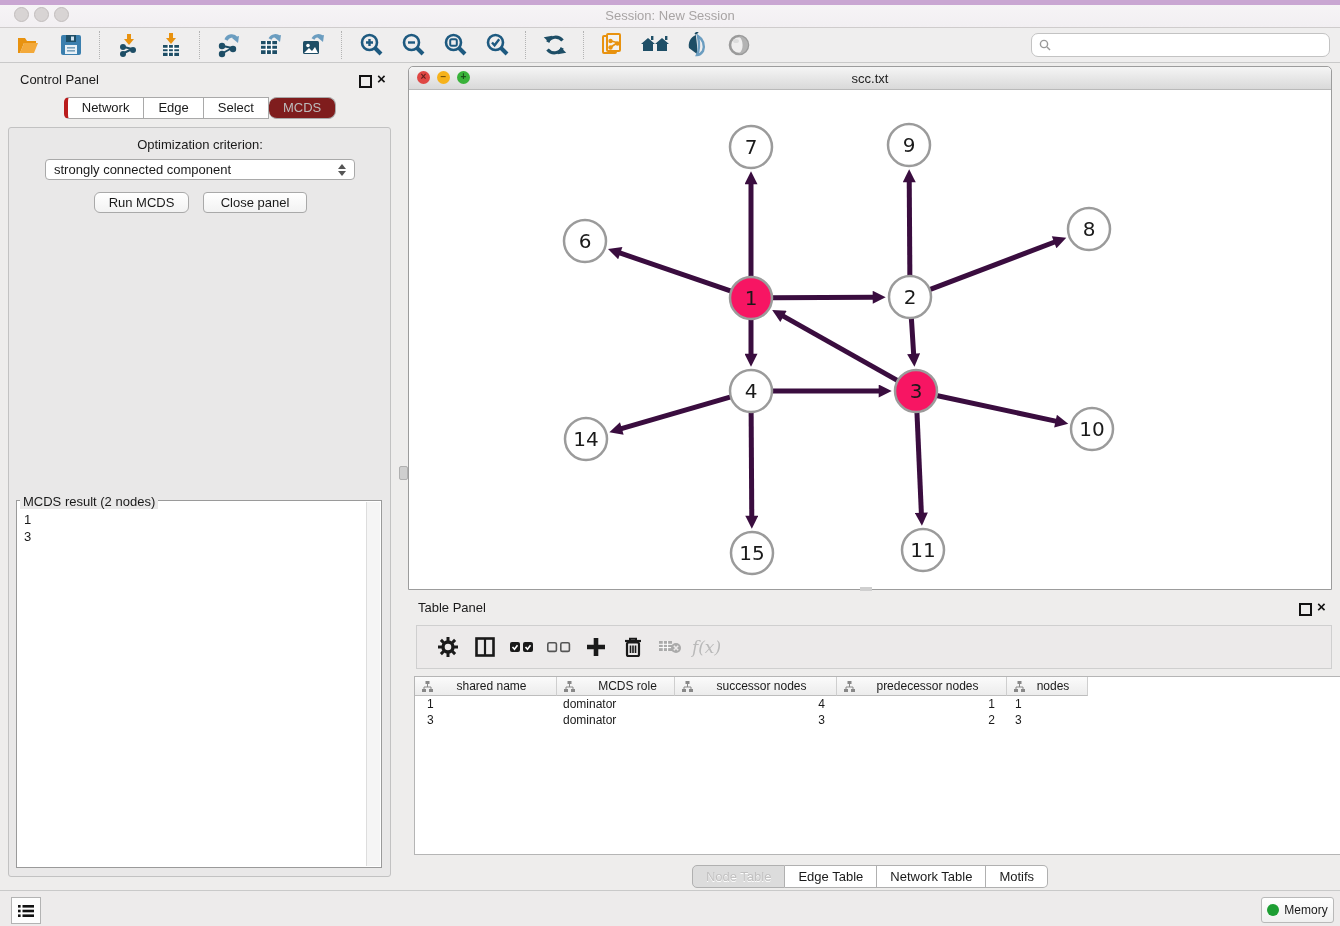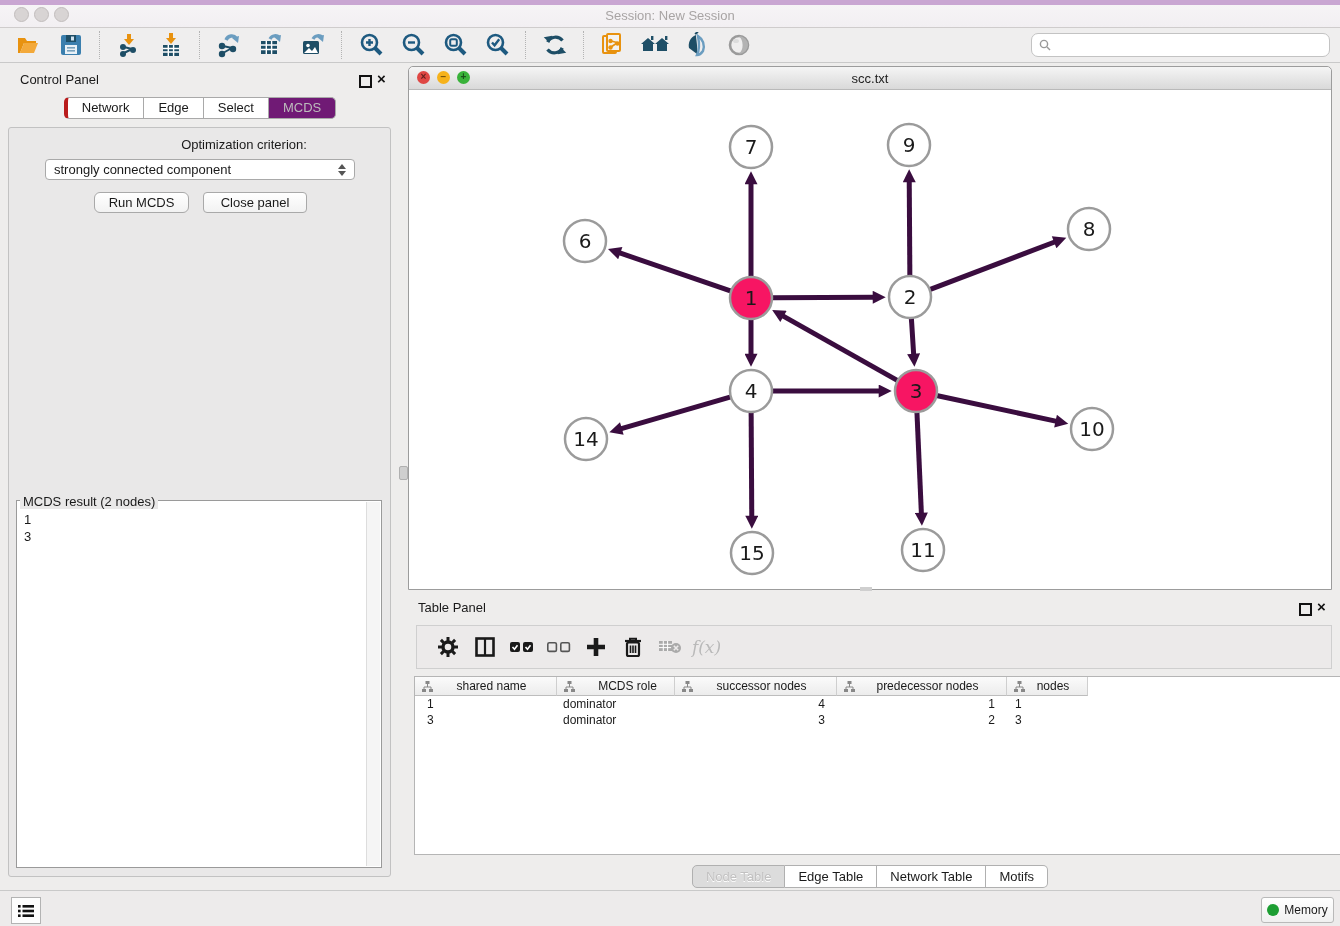--- a/index.html
+++ b/index.html
@@ -25,23 +25,23 @@
   #search-input{border:none;outline:none;flex:1;font-size:12px;background:transparent;margin-left:5px;font-family:"Liberation Sans",sans-serif;}
 
   
   #cp-title{left:20px;top:72px;font-size:13px;}
   .panel-float{width:9px;height:9px;border:2px solid #111;display:inline-block;}
   .panel-close{font-size:15px;font-weight:bold;color:#111;line-height:10px;}
   #cp-tabs{left:0;top:97px;width:400px;display:flex;justify-content:center;}
   .aq-tab{height:20px;padding:0 14px;font-size:13px;line-height:20px;background:#fff;border:1px solid #a9a9a9;border-left:none;cursor:default;}
   .aq-tab:first-child{border-left:4px solid #b91c1c;border-radius:5px 0 0 5px;text-align:center;}
   .aq-tab:last-child{border-radius:0 5px 5px 0;}
-  .aq-tab.disabled-selected{background:#701a75;color:#bcbcbc;}
+  .aq-tab.disabled-selected{background:#7f1d1d;color:#bcbcbc;border-radius:8px;}
   #cp-body{left:8px;top:127px;width:383px;height:750px;background:#e9e8e8;border:1px solid #c2c2c2;border-radius:3px;box-sizing:border-box;}
-  #opt-label{left:0;top:137px;width:400px;text-align:center;font-size:13px;padding-left:44px;}
+  #opt-label{left:0;top:137px;width:400px;text-align:center;font-size:13px;}
   #criterion-select{left:45px;top:159px;width:310px;height:21px;background:#fff;border:1px solid #a9a9a9;border-radius:4px;
     display:flex;align-items:center;padding:0 8px;box-sizing:border-box;font-size:13px;}
   #criterion-select .lbl{flex:1;}
   .stepper{display:flex;flex-direction:column;gap:2px;align-items:center;}
   .tri-up{width:0;height:0;border-left:4px solid transparent;border-right:4px solid transparent;border-bottom:5px solid #555;}
   .tri-dn{width:0;height:0;border-left:4px solid transparent;border-right:4px solid transparent;border-top:5px solid #555;}
   .aq-btn{position:absolute;height:21px;background:linear-gradient(#ffffff,#f2f2f2);border:1px solid #a9a9a9;border-radius:4px;
     font-size:13px;text-align:center;line-height:19px;box-sizing:border-box;}
   #run-btn{left:94px;top:192px;width:95px;border-radius:6px;}
   #closepanel-btn{left:203px;top:192px;width:104px;}

